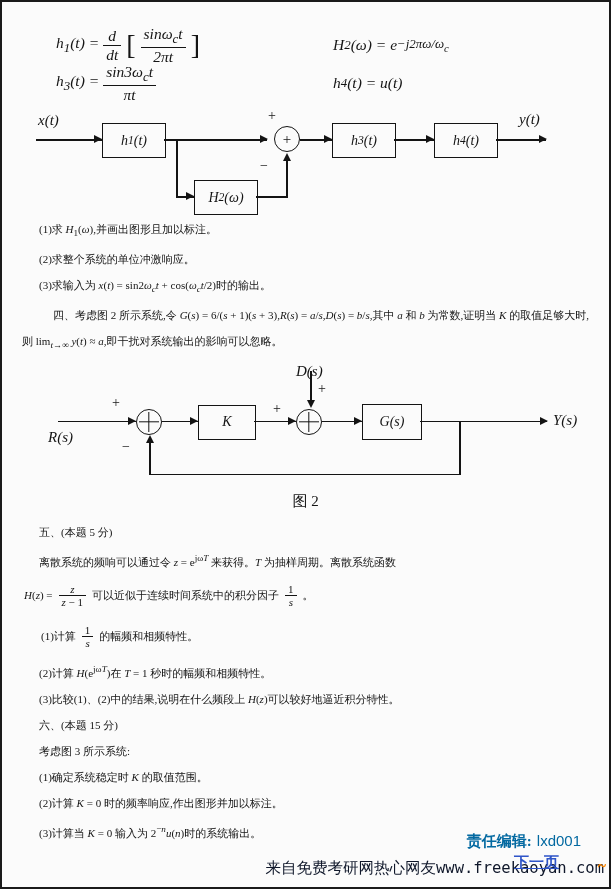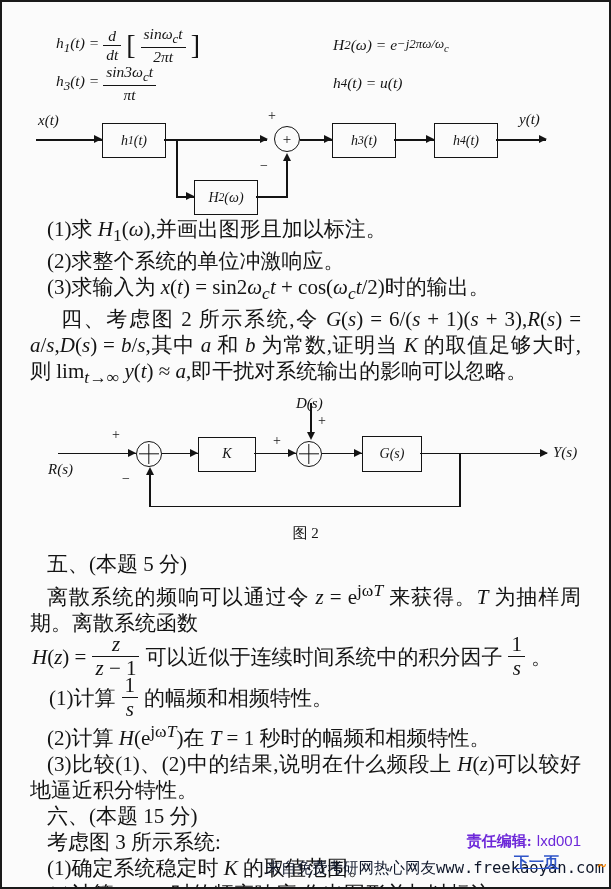--- a/index.html
+++ b/index.html
@@ -34,29 +34,29 @@
        font-size:14px; font-style:italic; background:transparent;}
   .sum{position:absolute; width:26px; height:26px; border:1.6px solid #141414; border-radius:50%; box-sizing:border-box;}
   .sum .cc{position:absolute; inset:0; display:flex; align-items:center; justify-content:center; font-size:15px; font-style:normal;}
   .sum .ch{position:absolute; left:2px; right:2px; top:50%; height:1.4px; background:#141414; transform:translateY(-50%);}
   .sum .cv{position:absolute; top:2px; bottom:2px; left:50%; width:1.4px; background:#141414; transform:translateX(-50%);}
   .lbl{position:absolute; font-style:italic; font-size:15px; white-space:nowrap;}
   .sg{position:absolute; font-size:14px; font-style:normal;}
   .caption{text-align:center; font-size:15px; height:20px; line-height:20px;}
   .cap1{margin-top:6px;} .cap2{margin-top:8px;}
   
-  .qtext{padding:0 28px; font-size:21px; line-height:26px; text-align:justify;}
+  .qtext{padding:0 20px; font-size:11px; line-height:26px; text-align:justify;}
   .qtext p{margin:0;}
   p.item{text-indent:17px;}
   p.para{text-indent:31px;}
   .flowline{display:flex; align-items:center; height:42px;}
   .flowline .gap{margin:10px 2px;}
   .flowline.indent{padding-left:17px; height:40px;}
   
-  .editor-line{position:absolute; right:28px; bottom:36px; font-size:15px; color:#6d28d9; white-space:nowrap;}
+  .editor-line{position:absolute; right:28px; bottom:36px; font-size:15px; color:#0369a1; white-space:nowrap;}
   .editor-label{font-weight:bold;}
   .editor-value{font-family:"Liberation Sans","DejaVu Sans",sans-serif; margin-left:5px;}
   .footer-line{position:absolute; right:5px; bottom:8px; font-size:15.5px; color:#0f172a;
                font-family:"DejaVu Sans Mono","Liberation Mono",monospace; white-space:nowrap;}
   .footer-line .credit{font-family:"Liberation Serif","DejaVu Serif",serif;}
   .next-page{position:absolute; right:50px; bottom:15px; font-size:15px; font-weight:bold;
              color:#2f55c8; text-decoration:underline; cursor:pointer; white-space:nowrap;}
   .corner-mark{position:absolute; right:3px; bottom:12px; color:#ff8800; font-weight:bold; font-size:16px;}
 </style>
 </head>

